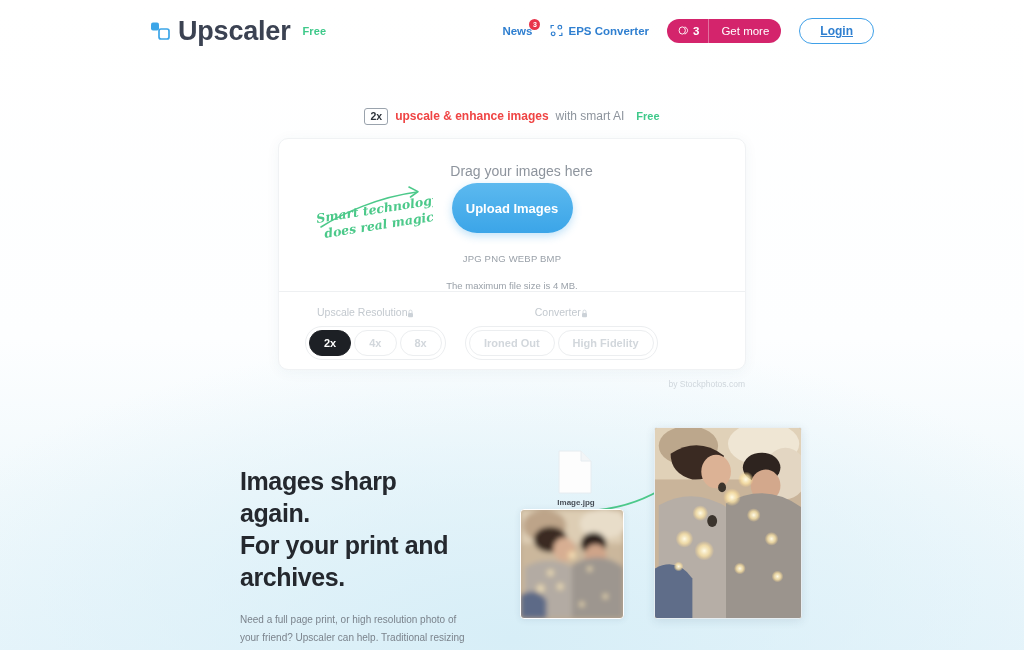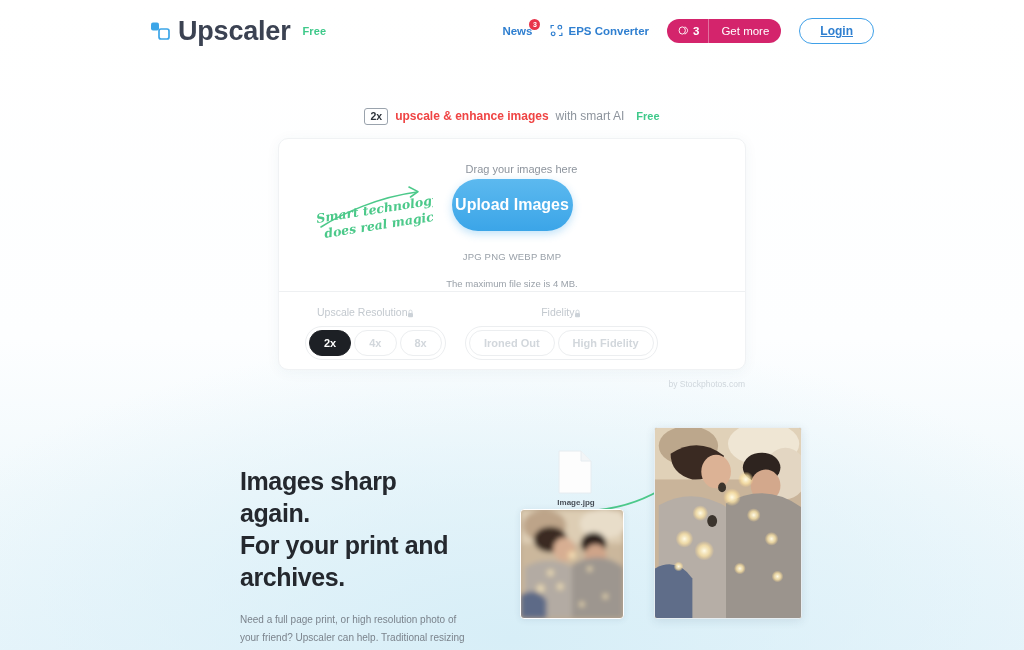--- a/index.html
+++ b/index.html
@@ -87,27 +87,27 @@
     position: absolute; left: 278px; top: 138px;
     width: 468px; height: 232px;
     background: #fff; border-radius: 10px;
     border: 1px solid #f0f2f4;
     box-shadow: 0 2px 14px rgba(40,70,100,0.05);
   }
   .drop-zone {
     height: 152px; display: flex; flex-direction: column;
     align-items: center; padding-top: 24px; position: relative;
   }
-  .drop-hint { font-size: 11px; color: #8d949d; margin-left: 19px; }
+  .drop-hint { font-size: 14px; color: #8d949d; margin-left: 19px; }
   .upload-btn {
     margin-top: 4px;
     width: 121px; height: 52px; border: none;
     border-radius: 999px; cursor: pointer;
     background: linear-gradient(180deg, #5cb9ef 0%, #3ba5e8 100%);
-    color: #fff; font-size: 16px; font-weight: bold;
+    color: #fff; font-size: 13px; font-weight: bold;
     font-family: "Liberation Sans", sans-serif;
     box-shadow: 0 3px 8px rgba(59,165,232,0.32);
   }
   .formats { margin-top: 20px; font-size: 9.5px; color: #9aa1a9; letter-spacing: 0.2px; }
   .maxsize { margin-top: 16px; font-size: 9.5px; color: #9aa1a9; }
 
   .handwriting {
     position: absolute; left: 34px; top: 44px;
     width: 120px; height: 62px; pointer-events: none;
   }
@@ -274,21 +274,21 @@
       </div>
       <div class="pill-row">
         <span class="pill active">2x</span>
         <span class="pill outline">4x</span>
         <span class="pill outline">8x</span>
       </div>
     </div>
 
     <div class="opt-group smooth">
       <div class="opt-label center">
-        <span>Fidelity</span>
+        <span>Converter</span>
         <span class="lock-icon">
           <svg viewBox="0 0 7 9" width="7" height="9">
             <path d="M2 4V2.6a1.5 1.5 0 0 1 3 0V4" fill="none" stroke="#ccd2d8" stroke-width="0.9"></path>
             <rect x="1" y="4" width="5" height="4.2" rx="1" fill="#ccd2d8"></rect>
           </svg>
         </span>
       </div>
       <div class="pill-row">
         <span class="pill outline">Ironed Out</span>
         <span class="pill outline">High Fidelity</span>

